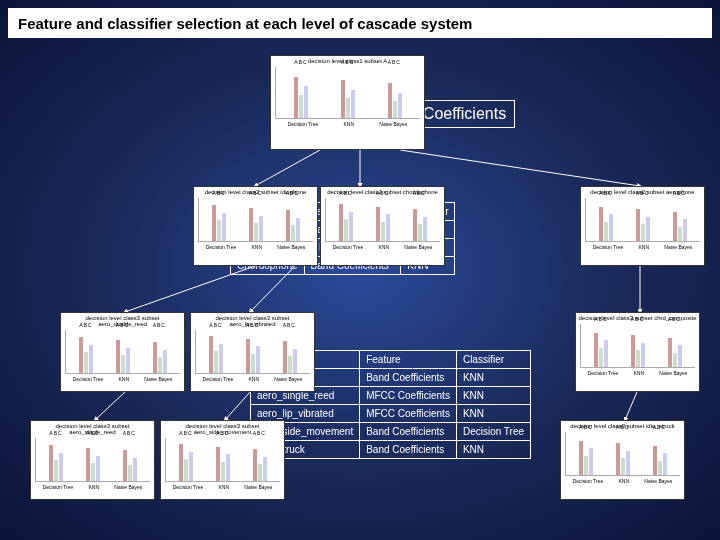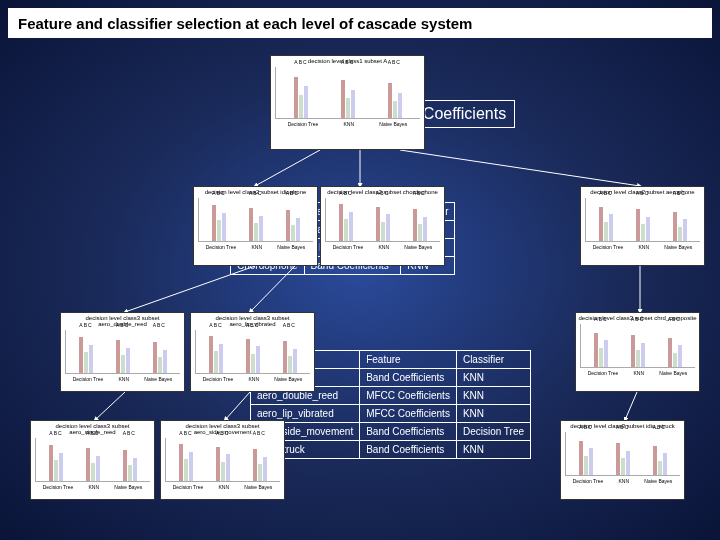--- a/index.html
+++ b/index.html
@@ -174,21 +174,21 @@
     <th class="hdr"></th>
     <th class="hdr">Feature</th>
     <th class="hdr">Classifier</th>
   </tr>
   <tr>
         <td>idio_struck</td>
         <td>Band Coefficients</td>
         <td>KNN</td>
       </tr>
   <tr>
-        <td>aero_double_reed</td>
+        <td>aero_single_reed</td>
         <td>MFCC Coefficients</td>
         <td>KNN</td>
       </tr>
   <tr>
         <td>aero_lip_vibrated</td>
         <td>MFCC Coefficients</td>
         <td>KNN</td>
       </tr>
   <tr>
         <td>aero_side_movement</td>

